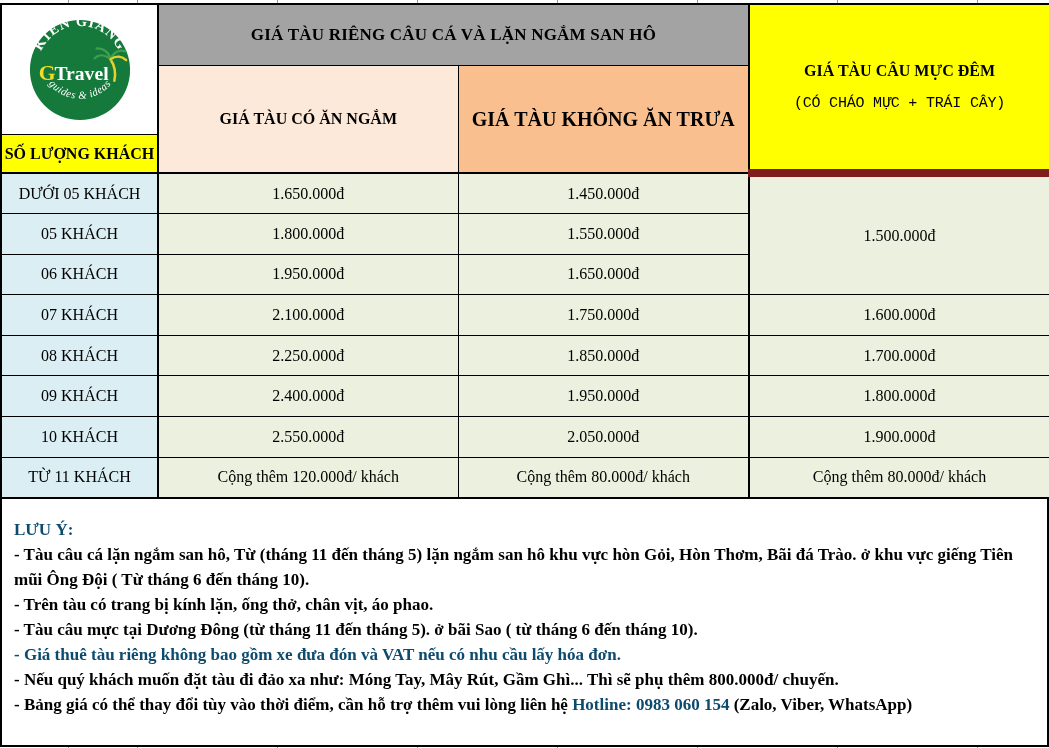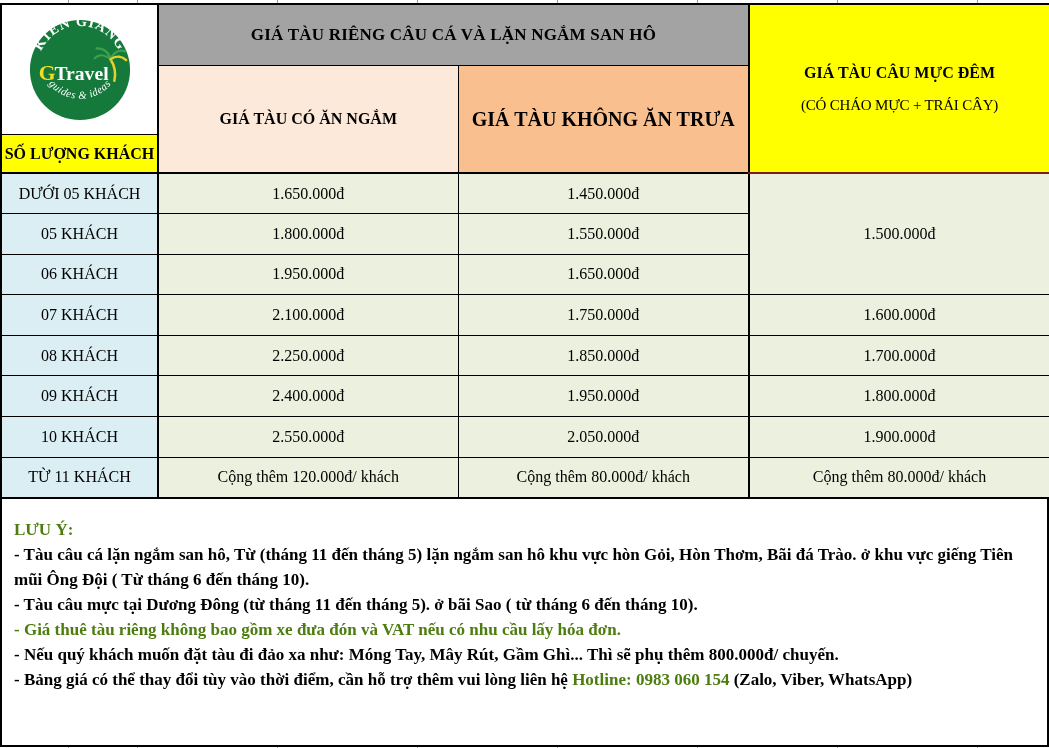--- a/index.html
+++ b/index.html
@@ -19,50 +19,50 @@
     border:2px solid #000;
   }
   td{
     border:1px solid #000;text-align:center;vertical-align:middle;
     padding:0;overflow:hidden;
   }
   
   td.corner-cell, td.label-cell{border-right:2px solid #000;}
   td.night-cell, td.night-header{border-left:2px solid #000;}
   tr.r-sub td, td.corner-cell{border-bottom:2px solid #000;}
-  td.night-header{border-bottom:2px solid #7f1d1d;}
+  td.night-header{border-bottom:8px solid #7f1d1d;}
 
   .main-header{
     background:#a3a3a3;font-weight:bold;font-size:17px;letter-spacing:.2px;
   }
   .sub-lunch{background:#FDE9D9;font-weight:bold;font-size:16px;}
   .sub-nolunch{background:#FABF8F;font-weight:bold;font-size:20px;}
   .night-header{background:#FFFF00;font-weight:bold;font-size:16px;}
   .night-header .night-sub{
-    font-family:Liberation Serif, serif;
+    font-family:Liberation Mono, monospace;
     font-weight:normal;font-size:15px;letter-spacing:-0.2px;margin-top:15px;
   }
   td.corner-cell{padding:0;vertical-align:top;background:#fff;}
   .logo-box{height:129px;background:#fff;display:flex;align-items:center;justify-content:center;}
   .corner-label{
     height:37px;background:#FFFF00;border-top:1px solid #000;
     display:flex;align-items:center;justify-content:center;
     font-weight:bold;font-size:16px;
   }
   tr.price-row{height:40.6px;}
   td.label-cell{background:#DAEEF3;font-size:16px;margin-top:32px;}
   td.value-cell,td.night-cell{background:#EBF1DE;font-size:16px;}
 
   .notes{
     box-sizing:border-box;width:1049px;height:248px;
     border:2px solid #000;border-top:0;
     padding:18px 12px 0 12px;
     font-weight:bold;font-size:17px;line-height:25px;
   }
-  .red{color:#4d7c0f;}
+  .red{color:#0c4a6e;}
   .notes .line{white-space:normal;}
 </style>
 </head>
 <body>
 
 <div class="sheet">
   <div class="grid-ticks"></div>
 
   <table class="price-table">
     <colgroup>
@@ -156,20 +156,21 @@
       <td class="value-cell">Cộng thêm 120.000đ/ khách</td>
       <td class="value-cell">Cộng thêm 80.000đ/ khách</td>
       <td class="night-cell">Cộng thêm 80.000đ/ khách</td>
     </tr>
   </tbody>
     </table>
 
   <div class="notes">
     <div class="line red">LƯU Ý:</div>
     <div class="line">- Tàu câu cá lặn ngắm san hô, Từ (tháng 11 đến tháng 5) lặn ngắm san hô khu vực hòn Gỏi, Hòn Thơm, Bãi đá Trào. ở khu vực giếng Tiên mũi Ông Đội ( Từ tháng 6 đến tháng 10).</div>
+    <div class="line">- Trên tàu có trang bị kính lặn, ống thở, chân vịt, áo phao.</div>
     <div class="line">- Tàu câu mực tại Dương Đông (từ tháng 11 đến tháng 5). ở bãi Sao ( từ tháng 6 đến tháng 10).</div>
     <div class="line red">- Giá thuê tàu riêng không bao gồm xe đưa đón và VAT nếu có nhu cầu lấy hóa đơn.</div>
     <div class="line">- Nếu quý khách muốn đặt tàu đi đảo xa như: Móng Tay, Mây Rút, Gầm Ghì... Thì sẽ phụ thêm 800.000đ/ chuyến.</div>
     <div class="line"><span>- Bảng giá có thể thay đổi tùy vào thời điểm, cần hỗ trợ thêm vui lòng liên hệ </span><span class="red">Hotline: 0983 060 154</span><span> (Zalo, Viber, WhatsApp)</span></div>
   </div>
 
   <div class="grid-ticks" style="height:5px"></div>
 </div>
 
 </body></html>

